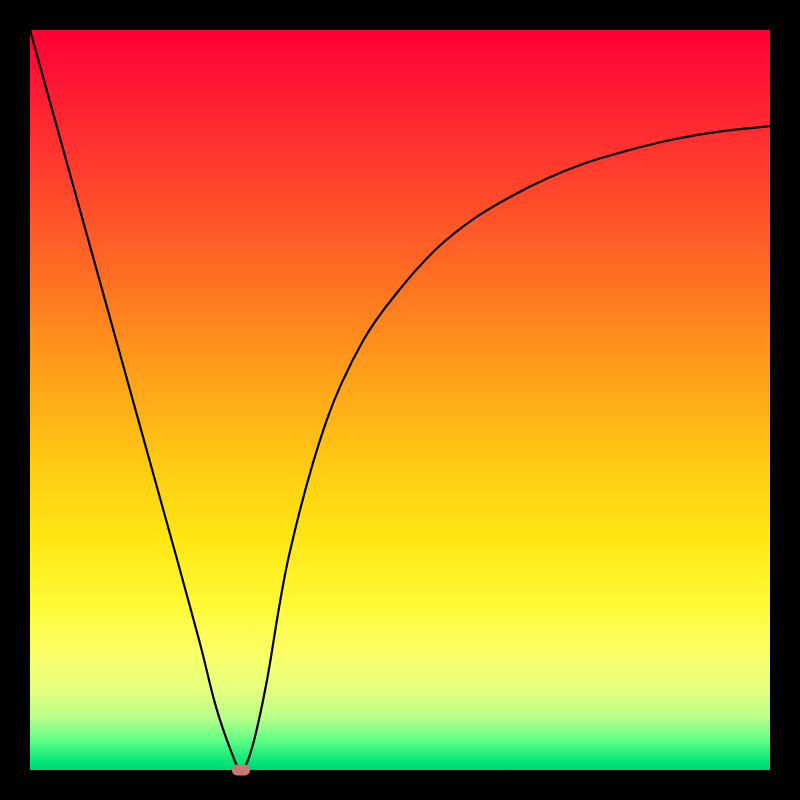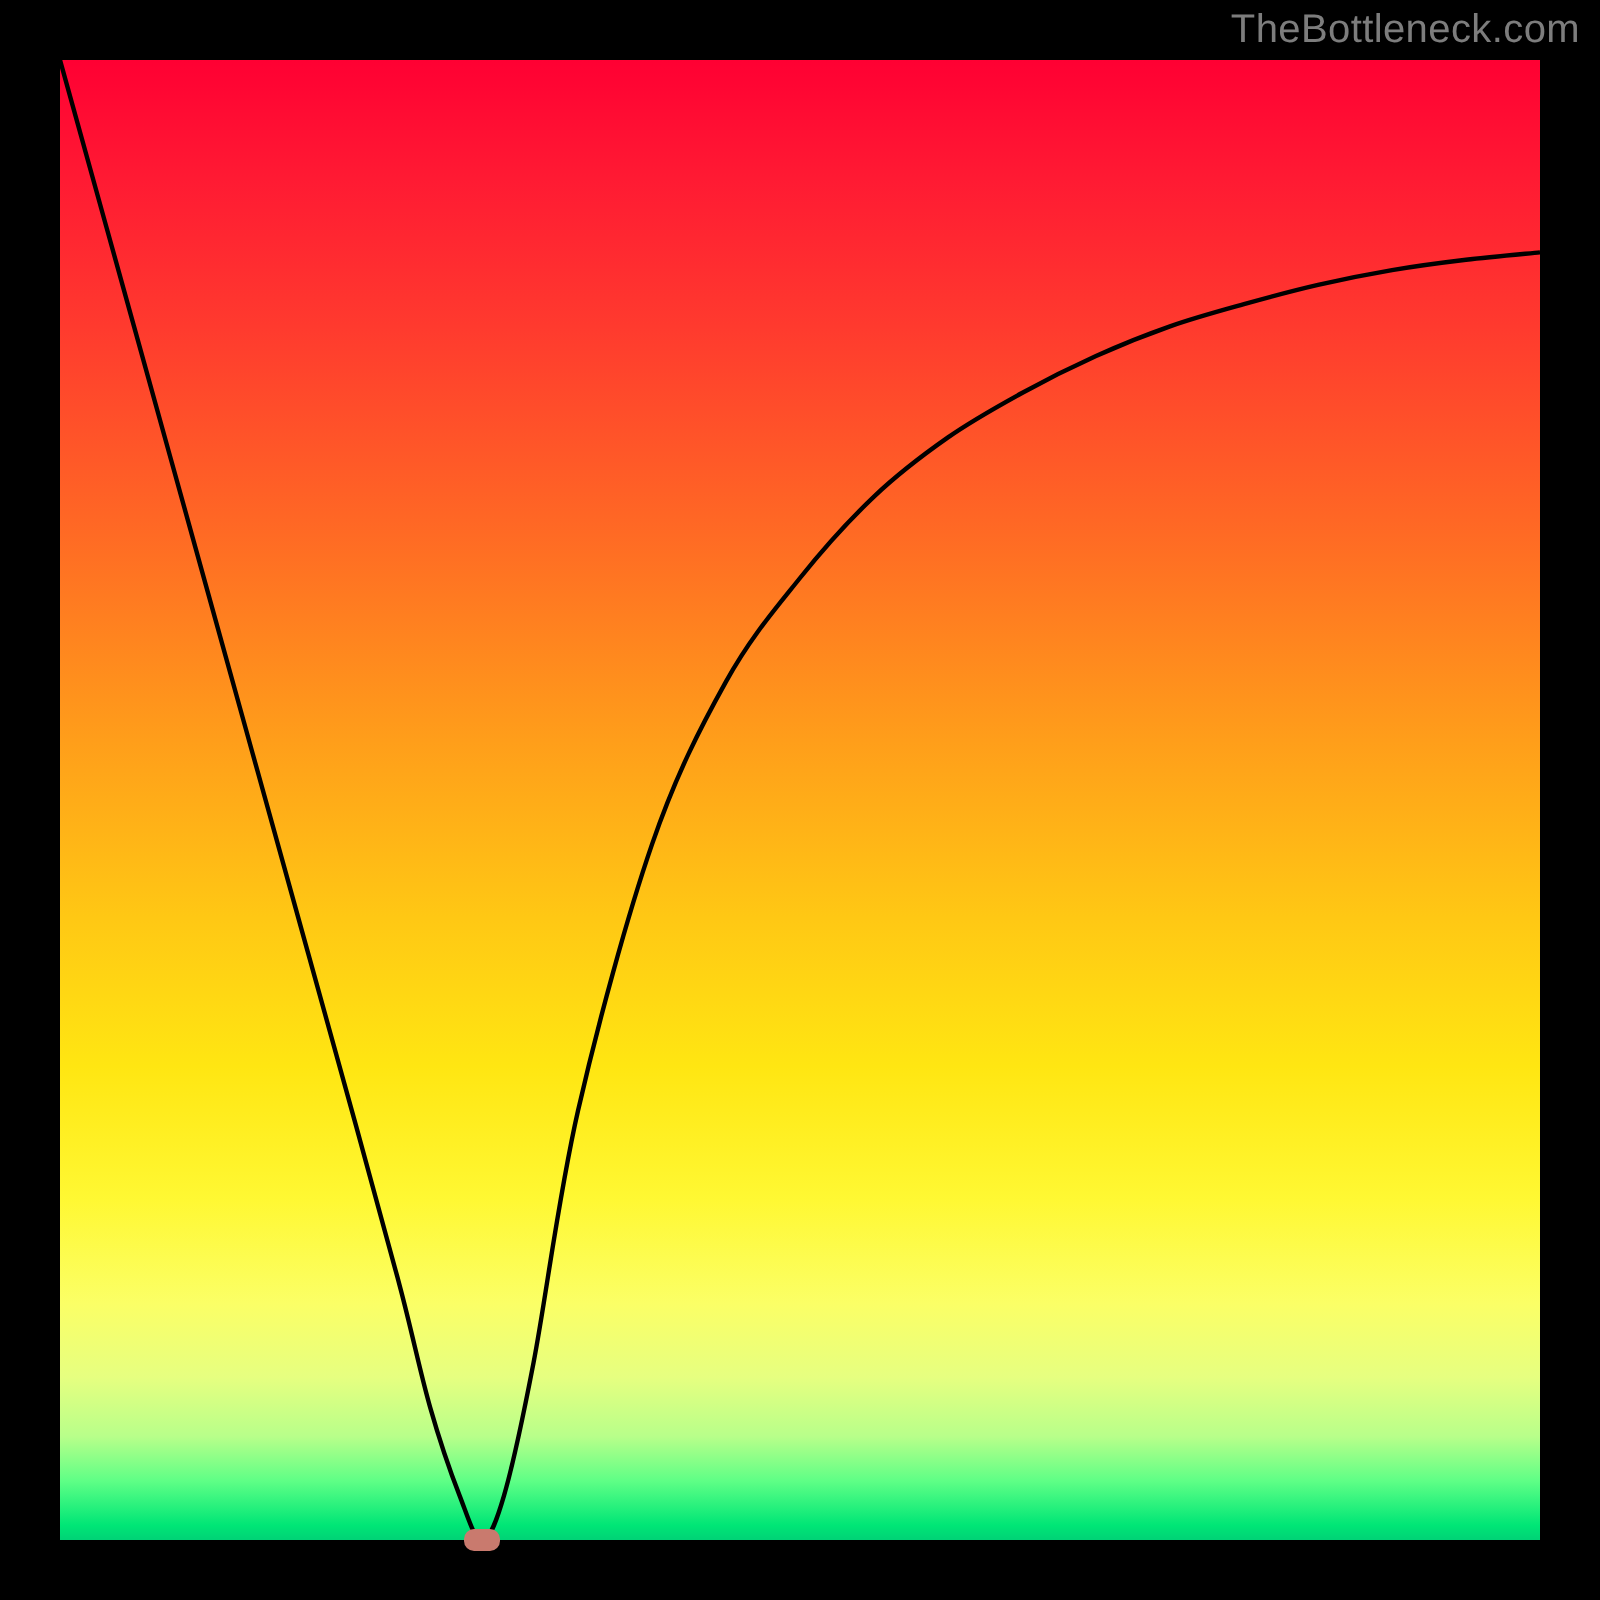--- a/index.html
+++ b/index.html
@@ -71,21 +71,20 @@
     font-size: 20px;
     letter-spacing: 0.2px;
     user-select: none;
   }
 </style>
 </head>
 <body>
 
 <div class="outer">
 
-  <div class="watermark">TheBottleneck.com</div>
 
   <div class="plot">
     <svg class="curve" viewBox="0 0 740 740" preserveAspectRatio="none">
       <path id="curve-path" d="M 0.00 0.00 C 6.17 22.20, 24.67 88.80, 37.00 133.20 C 49.33 177.60, 61.67 222.00, 74.00 266.40 C 86.33 310.80, 98.67 355.20, 111.00 399.60 C 123.33 444.00, 138.13 497.03, 148.00 532.80 C 157.87 568.57, 164.03 590.77, 170.20 614.20 C 176.37 637.63, 180.07 656.13, 185.00 673.40 C 189.93 690.67, 195.48 706.70, 199.80 717.80 C 204.12 728.90, 207.20 740.00, 210.90 740.00 C 214.60 740.00, 217.68 732.60, 222.00 717.80 C 226.32 703.00, 230.63 683.27, 236.80 651.20 C 242.97 619.13, 249.13 568.57, 259.00 525.40 C 268.87 482.23, 283.67 427.97, 296.00 392.20 C 308.33 356.43, 320.67 333.00, 333.00 310.80 C 345.33 288.60, 357.67 274.42, 370.00 259.00 C 382.33 243.58, 394.67 230.02, 407.00 218.30 C 419.33 206.58, 431.67 197.33, 444.00 188.70 C 456.33 180.07, 468.67 173.28, 481.00 166.50 C 493.33 159.72, 505.67 153.55, 518.00 148.00 C 530.33 142.45, 542.67 137.52, 555.00 133.20 C 567.33 128.88, 579.67 125.55, 592.00 122.10 C 604.33 118.65, 616.67 115.32, 629.00 112.48 C 641.33 109.64, 653.67 107.18, 666.00 105.08 C 678.33 102.98, 690.67 101.38, 703.00 99.90 C 715.33 98.42, 733.83 96.82, 740.00 96.20"></path>
     </svg>
     <div id="marker" class="marker" style="left: 210.9px; top: 740px; background: rgb(201, 122, 110);"></div>
   </div>
 
 </div>
 

